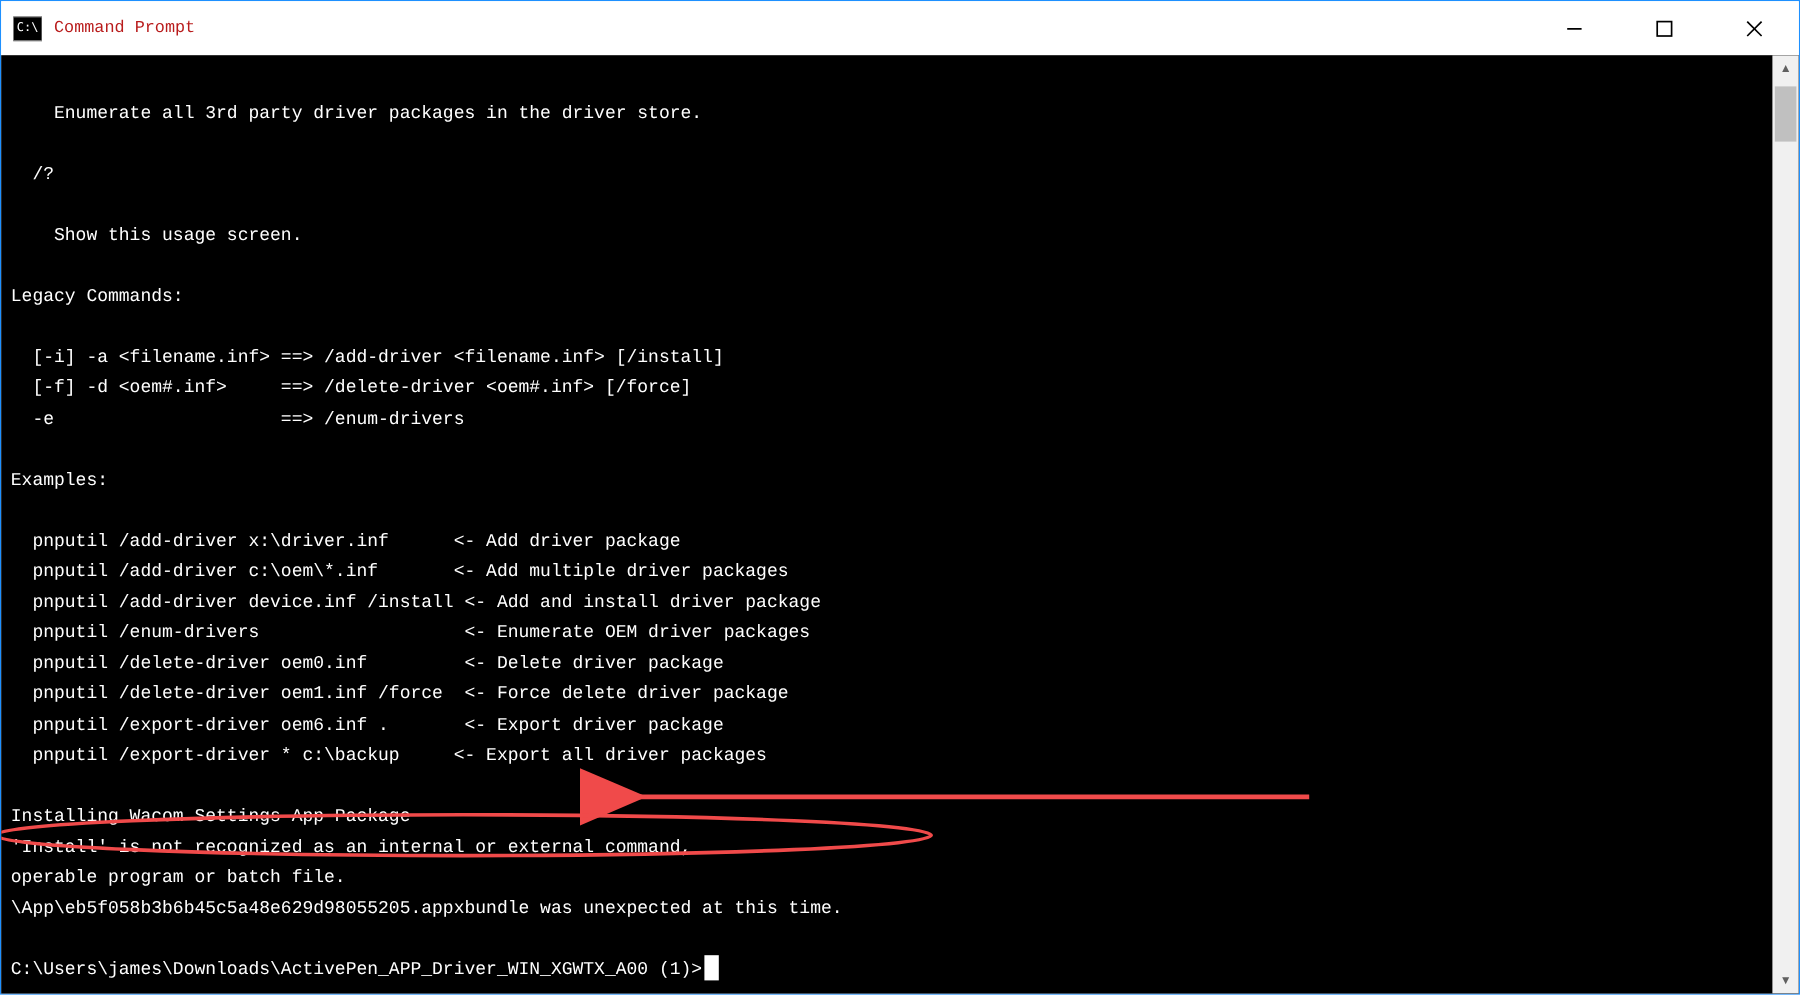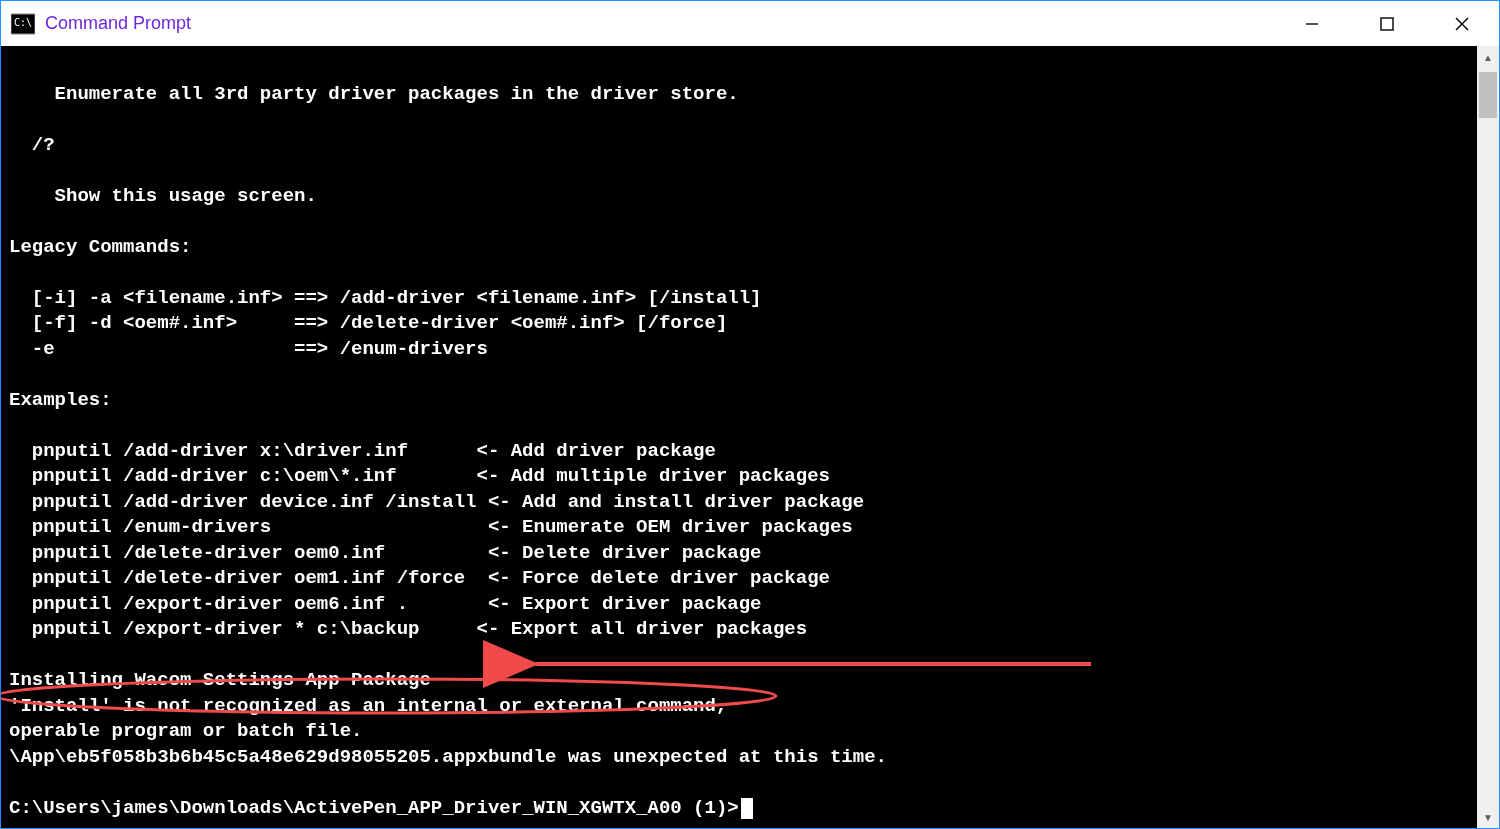--- a/index.html
+++ b/index.html
@@ -26,22 +26,23 @@
     padding: 0 0 0 10px;
     flex: 0 0 auto;
   }
   .title-bar .app-icon {
     width: 24px;
     height: 24px;
     margin-right: 10px;
     flex: 0 0 auto;
   }
   .title-text {
-    font-size: 18px;
-    color: #6d28d9;
+    font-size: 14px;
+    color: #b91c1c;
+    font-family: Liberation Mono, monospace;
   }
   .win-controls {
     margin-left: auto;
     display: flex;
     height: 100%;
   }
   .win-btn {
     width: 75px;
     display: flex;
     align-items: center;
@@ -53,25 +54,24 @@
     background: #000;
     color: #fff;
     position: relative;
     overflow: hidden;
     display: flex;
   }
   .terminal {
     flex: 1 1 auto;
     padding: 10px 6px 0 8px;
     font-family: Consolas, "Courier New", monospace;
-    font-size: 19px;
+    font-size: 15px;
     line-height: 25.5px;
     white-space: pre;
     position: relative;
-    font-weight: bold;
   }
   .scrollbar {
     flex: 0 0 22px;
     background: #f0f0f0;
     position: relative;
   }
   .scroll-arrow {
     position: absolute;
     left: 0;
     width: 22px;

